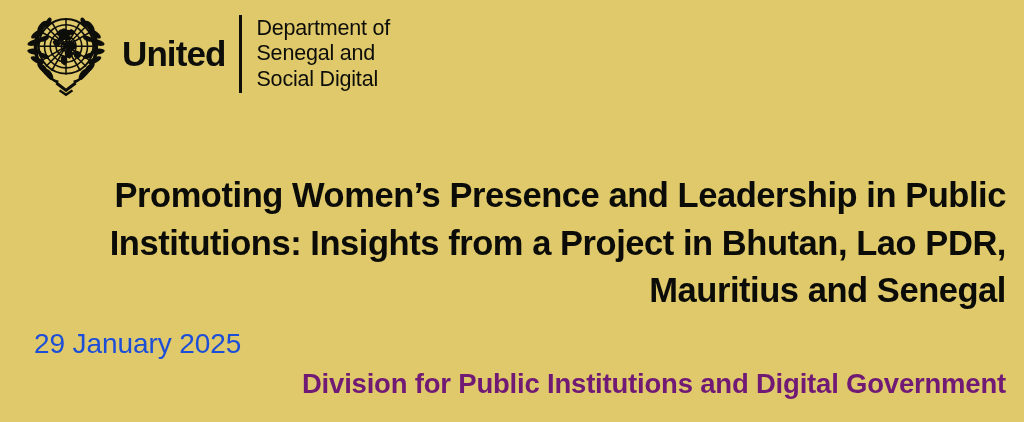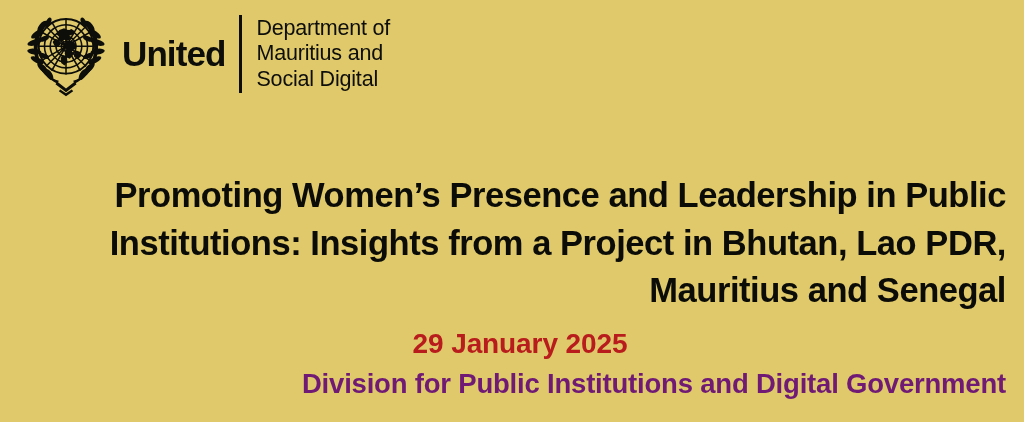--- a/index.html
+++ b/index.html
@@ -79,26 +79,26 @@
     margin: 0;
     color: #0b0b08;
     font-weight: bold;
     font-size: 34.5px;
     line-height: 47.5px;
     letter-spacing: -0.45px;
     text-align: right;
   }
   #slide-date {
     margin: 12px 0 0 0;
-    color: #b91c1c;
-    font-weight: bold;
+    color: #1d4ed8;
+    font-weight: normal;
     font-size: 28px;
     line-height: 34px;
     letter-spacing: -0.1px;
-    text-align: center;
+    text-align: left;
   }
   #slide-division {
     margin: 6px 0 0 0;
     color: #701a75;
     font-weight: bold;
     font-size: 27.5px;
     line-height: 34px;
     letter-spacing: -0.2px;
     text-align: right;
   }
@@ -178,21 +178,21 @@
     </svg>
 
     <div id="un-wordmark">
       <span class="wm-line">United</span>
     </div>
 
     <div id="lockup-divider"></div>
 
     <div id="dept-name">
       <span class="dept-line">Department of</span>
-      <span class="dept-line">Mauritius and</span>
+      <span class="dept-line">Senegal and</span>
       <span class="dept-line">Social Digital</span>
     </div>
 
   </div>
 
   <div id="title-block">
     <h1 id="slide-title">Promoting Women’s Presence and Leadership in Public Institutions: Insights from a Project in Bhutan, Lao PDR, Mauritius and Senegal</h1>
     <p id="slide-date">29 January 2025</p>
     <p id="slide-division">Division for Public Institutions and Digital Government</p>
   </div>

